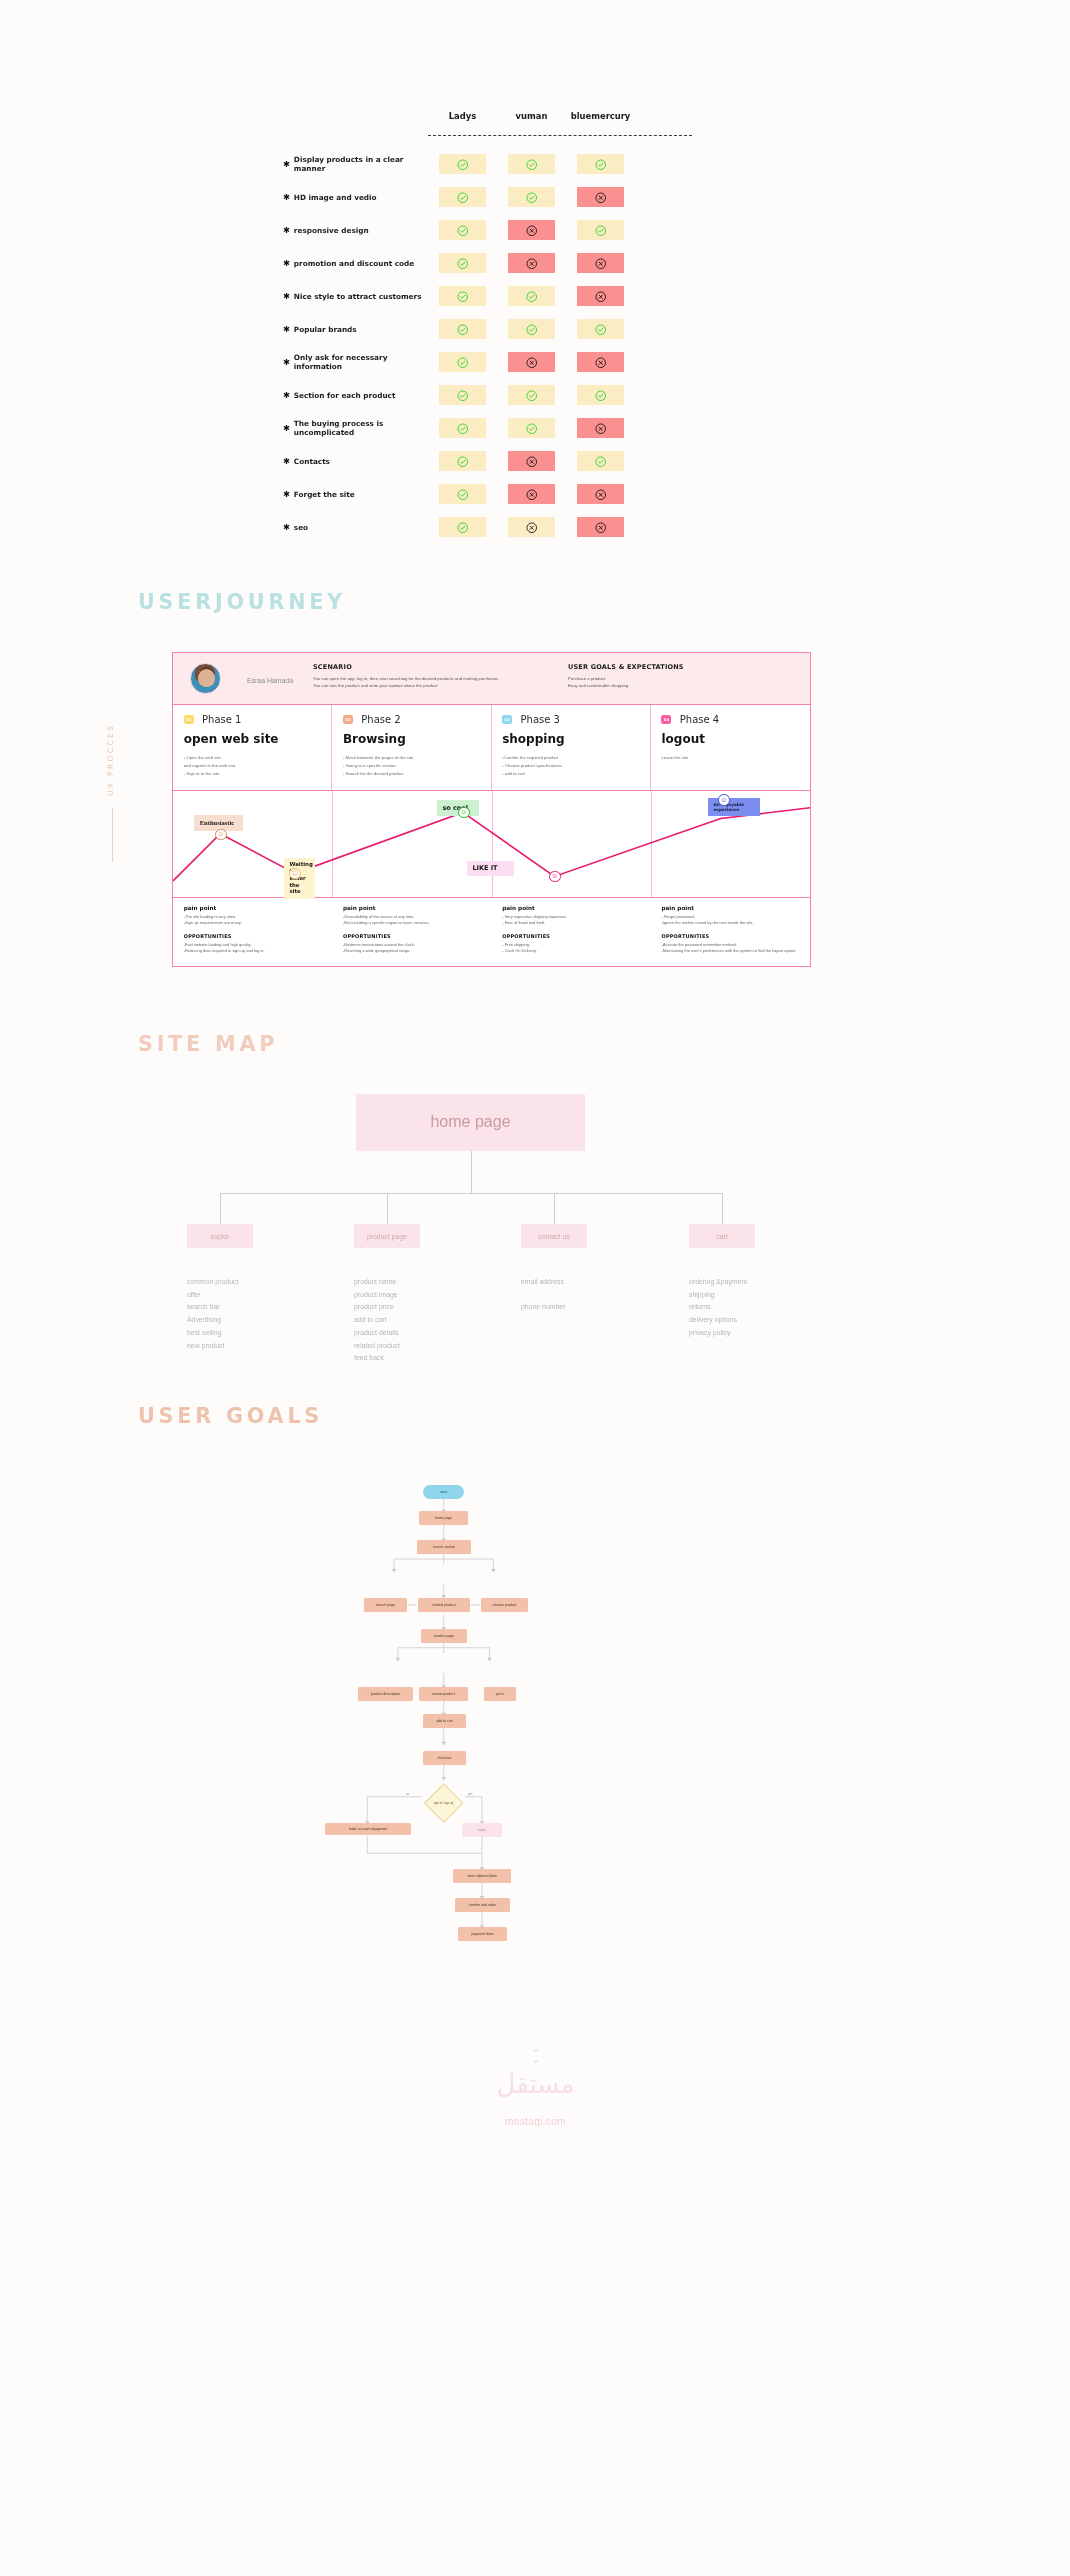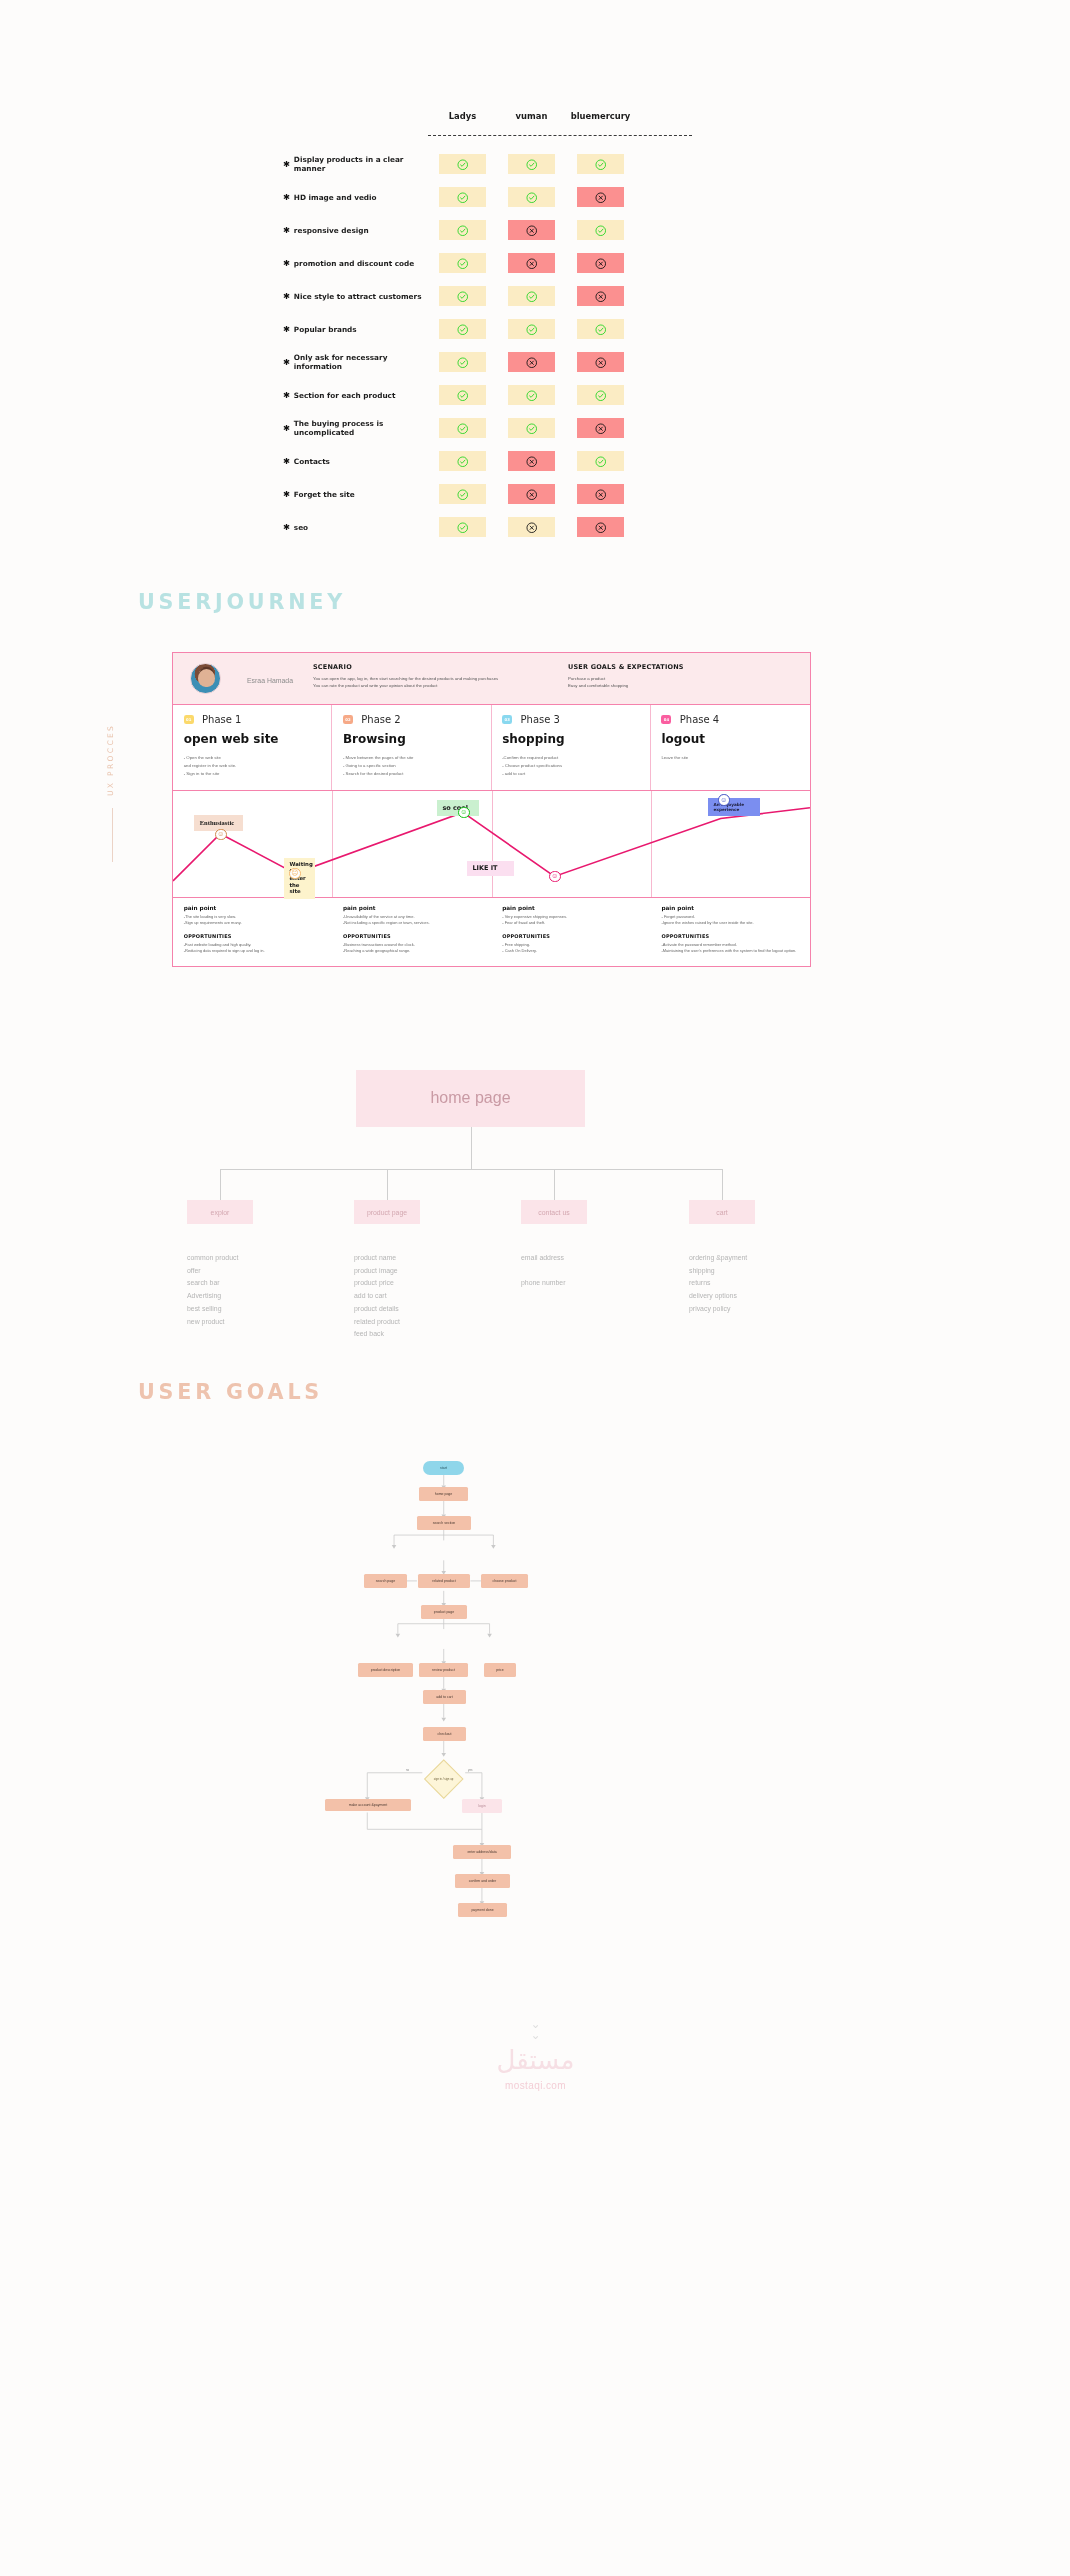--- a/index.html
+++ b/index.html
@@ -202,21 +202,21 @@
     font-family: "Liberation Sans", sans-serif;
   }
 
   
   .footer { margin-top: 46px; text-align: center; padding-bottom: 31px; }
   .chev { color: #ddd; font-size: 11.5px; line-height: 1; }
   .brand-ar {
     font-size: 26px; color: #f6dfe4; letter-spacing: 0.8px; margin-top: 3.1px;
     font-family: "DejaVu Sans", sans-serif;
   }
-  .brand-en { font-size: 10px; color: #f3ced6; letter-spacing: 0.4px; margin-top: 5px; }
+  .brand-en { font-size: 10px; color: #f3ced6; letter-spacing: 0.4px; margin-top: 17px; }
 </style>
 </head>
 <body>
 
 <div class="page">
 
   <section id="competitor">
 
     <div class="ca-table">
       <div class="ca-head">
@@ -706,20 +706,21 @@
 -Ignore the wishes raised by the user inside the site.</div>
             <div class="pain-h2">OPPORTUNITIES</div>
             <div class="pain-p" style="white-space: pre-line;">-Activate the password remember method.
 -Maintaining the user's preferences with the system to find the logout option.</div>
           </div>
         </div>
     </div>
   </section>
 
   <section id="sitemap">
+    <div class="sec-title sec-sitemap">SITE MAP</div>
 
     <div class="sm-wrap">
       <div class="sm-home">home page</div>
 
       <div class="sm-line" style="left:333px;top:57px;width:1.1px;height:42px;"></div>
       <div class="sm-line" style="left:82px;top:99px;width:502px;height:1.1px;"></div>
       <div class="sm-line" style="left:82px;top:99px;width:1.1px;height:31px;"></div>
       <div class="sm-line" style="left:249px;top:99px;width:1.1px;height:31px;"></div>
       <div class="sm-line" style="left:416px;top:99px;width:1.1px;height:31px;"></div>
       <div class="sm-line" style="left:584px;top:99px;width:1.1px;height:31px;"></div>

